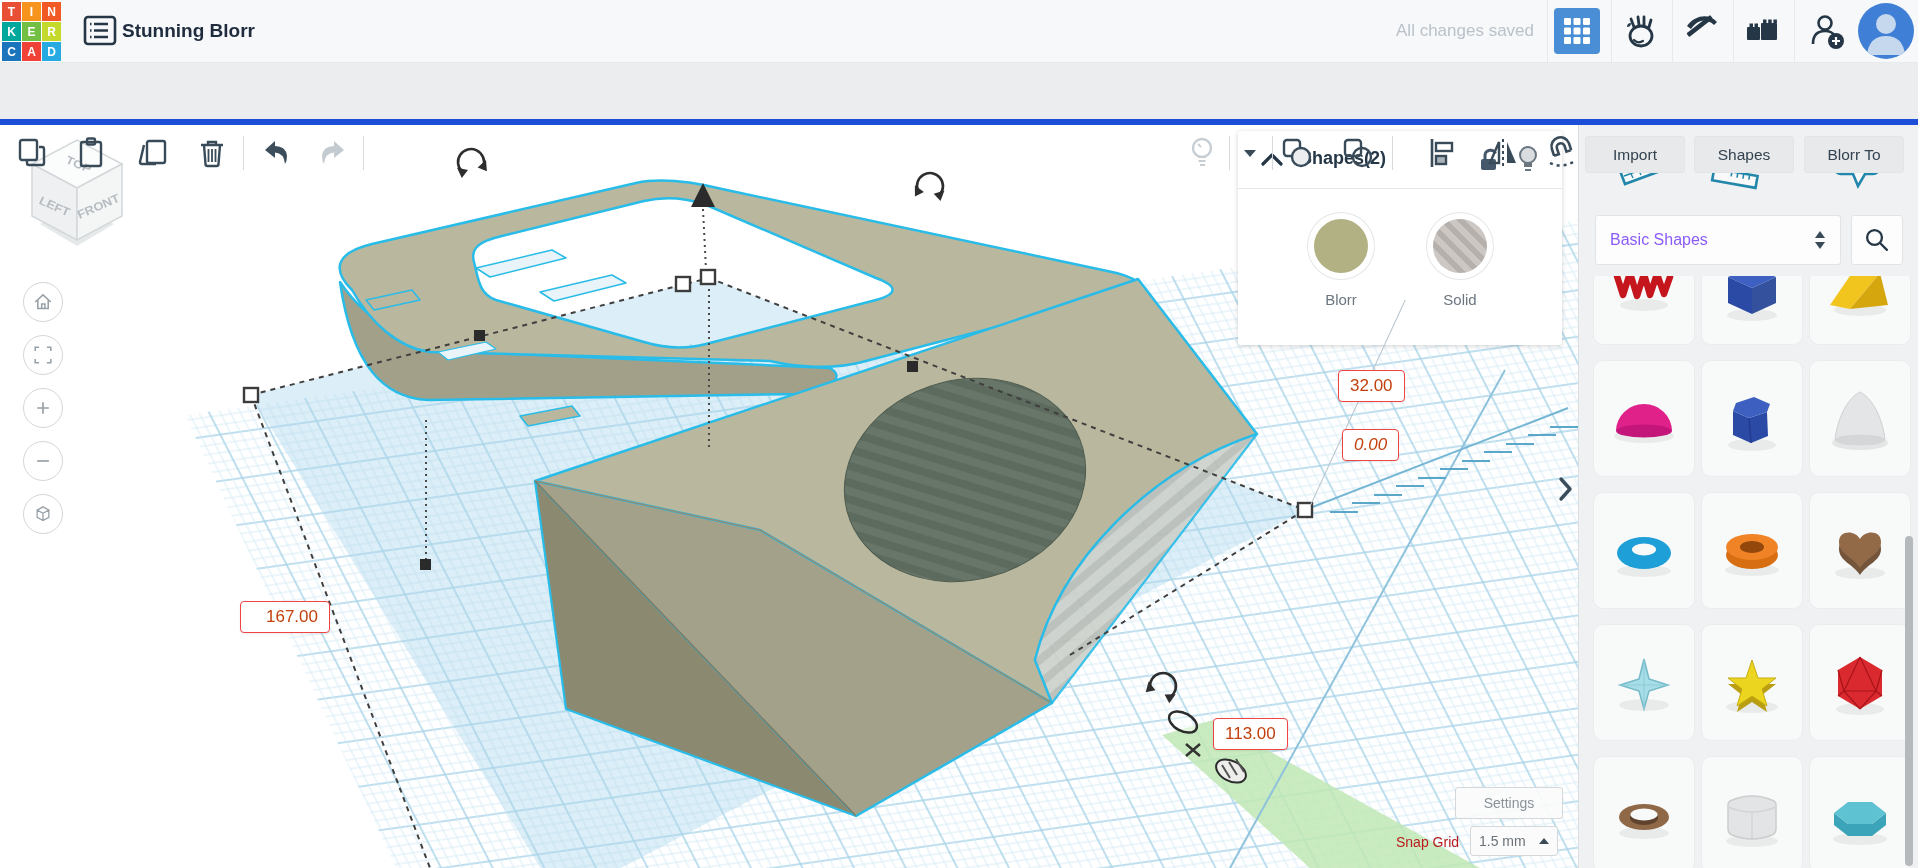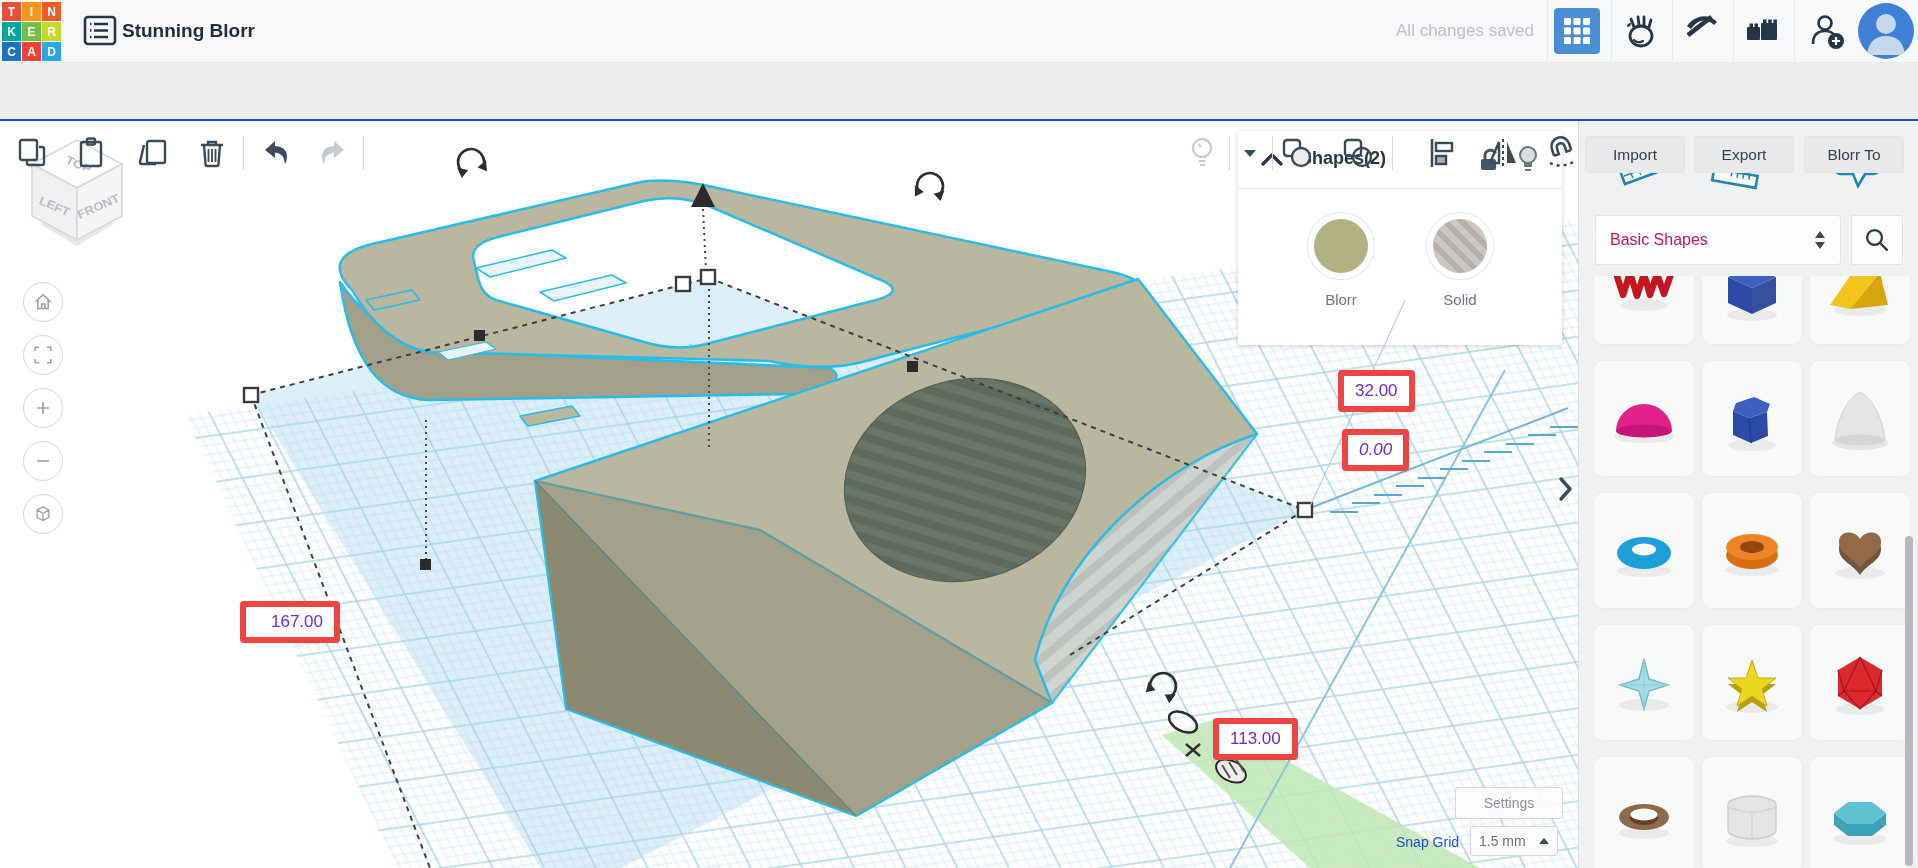--- a/index.html
+++ b/index.html
@@ -17,53 +17,53 @@
   .logo span:nth-child(7){background:#1b75bc}.logo span:nth-child(8){background:#ef4136}
   .logo span:nth-child(9){background:#27aae1}
   .doctitle{left:122px;top:0;height:62px;display:flex;align-items:center;font-size:19px;font-weight:600;color:#1f2c3d;}
   .savestatus{right:384px;top:0;height:62px;display:flex;align-items:center;font-size:17px;color:#b9c2ca;}
   .modesep{top:0;width:1px;height:62px;background:#e7eaec;}
   .bluebtn{left:1554px;top:8px;width:46px;height:46px;background:#4a8ed6;border-radius:4px;
            display:flex;align-items:center;justify-content:center;}
   .modeicon{top:9px;width:44px;height:44px;display:flex;align-items:center;justify-content:center;}
   .avatar{left:1858px;top:3px;width:56px;height:56px;border-radius:50%;background:#3f7fd6;overflow:hidden;}
   
-  .toolbar{left:0;top:62px;width:1918px;height:57px;background:#ebedee;border-bottom:2px solid #1d4ed8;z-index:40;}
+  .toolbar{left:0;top:62px;width:1918px;height:57px;background:#ebedee;border-bottom:6px solid #1d4ed8;z-index:40;}
   .tbtn{top:71px;width:40px;height:40px;display:flex;align-items:center;justify-content:center;}
   .tsep{top:74px;width:1px;height:34px;background:#d6dadc;}
   .panelbtn{top:74px;width:100px;height:37px;background:#e7e9eb;border-radius:3px;border:1px solid #e2e5e7;
             display:flex;align-items:center;justify-content:center;font-size:15.5px;color:#33424f;box-sizing:border-box;cursor:pointer;}
   
-  .dim{background:#fff;border:6px solid #ef4444;border-radius:4px;padding:5px 11px;font-size:17px;color:#6d28d9;
+  .dim{background:#fff;border:1px solid #ef4444;border-radius:4px;padding:5px 11px;font-size:17px;color:#c2410c;
        z-index:40;box-shadow:0 1px 2px rgba(0,0,0,.08);}
   .leader{left:1310px;top:505px;width:226px;height:0;border-top:1.5px solid #b9c6ce;
           transform:rotate(-65.2deg);transform-origin:0 0;z-index:25;}
   .navbtn{left:23px;width:40px;height:40px;border-radius:50%;background:#fff;border:1px solid #d3d7da;
           box-sizing:border-box;display:flex;align-items:center;justify-content:center;z-index:5;}
   .settingsbtn{left:1455px;top:787px;width:106px;height:30px;background:rgba(251,251,251,.92);border:1px solid #d5d8da;
                border-radius:3px;display:flex;align-items:center;justify-content:center;font-size:14px;color:#8a9298;z-index:15;}
-  .snaplabel{left:1396px;top:834px;font-size:14px;color:#1d4ed8;z-index:15;}
+  .snaplabel{left:1396px;top:834px;font-size:14px;color:#b91c1c;z-index:15;}
   .snapdrop{left:1470px;top:826px;width:88px;height:30px;background:#fbfbfb;border:1px solid #d5d8da;border-radius:3px;
             display:flex;align-items:center;justify-content:space-between;padding:0 8px;box-sizing:border-box;
             font-size:14px;color:#6a7278;z-index:15;}
   
   .shpanel{left:1238px;top:131px;width:324px;height:214px;background:#fff;border-radius:3px;z-index:10;
            box-shadow:0 1px 5px rgba(0,0,0,.18);}
   .shhead{position:absolute;left:0;top:0;width:100%;height:58px;border-bottom:1px solid #e4e7e9;box-sizing:border-box;}
   .shtitle{position:absolute;left:62px;top:17px;font-size:18px;font-weight:700;color:#253746;}
   .swatch{position:absolute;width:54px;height:54px;border-radius:50%;}
   .sw-solid{left:76px;top:88px;background:#b2b184;box-shadow:0 0 0 6px #fff,0 0 0 7px #e3e6e8,0 2px 6px rgba(0,0,0,.12);}
   .sw-hole{left:195px;top:88px;background:repeating-linear-gradient(45deg,#ccc7c3 0 6px,#b5b0ac 6px 12px);
            box-shadow:0 0 0 6px #fff,0 0 0 7px #e3e6e8,0 2px 6px rgba(0,0,0,.12);}
   .swlabel{position:absolute;top:160px;width:60px;text-align:center;font-size:15px;color:#6a7680;}
   
   .sidebar{left:1578px;top:62px;width:340px;height:806px;background:#f0f1f3;border-left:1px solid #dbdee0;z-index:30;}
   .sideicon{position:absolute;top:76px;}
   .shapeselect{position:absolute;left:16px;top:153px;width:246px;height:50px;background:#fdfdfd;border:1px solid #e1e4e6;
-               border-radius:3px;box-sizing:border-box;display:flex;align-items:center;font-size:16px;color:#be185d;padding-left:14px;}
+               border-radius:3px;box-sizing:border-box;display:flex;align-items:center;font-size:16px;color:#8b5cf6;padding-left:14px;}
   .searchbtn{position:absolute;left:272px;top:153px;width:52px;height:50px;background:#fdfdfd;border:1px solid #e1e4e6;
              border-radius:3px;box-sizing:border-box;display:flex;align-items:center;justify-content:center;}
   .gallery{position:absolute;left:0;top:214px;width:340px;height:592px;overflow:hidden;}
   .tile{position:absolute;width:102px;height:117px;background:#f8f9f9;border:1px solid #ececee;border-radius:10px;
         box-sizing:border-box;display:flex;align-items:center;justify-content:center;}
   .scrollbar{position:absolute;left:326px;top:474px;width:8px;height:330px;background:#b6b9bb;border-radius:4px;}
   .chev{left:1556px;top:474px;z-index:6;}
 </style>
 </head>
 <body>
@@ -409,21 +409,21 @@
     </div>
     <div class="abs tbtn" style="left:1542px;">
       <svg width="40" height="40" viewBox="0 0 40 40">
         <g transform="rotate(-18 20 18)">
           <path d="M11,20 V13 a9,9 0 0 1 18,0 V20 M11,20 h5 V14 a4,4 0 0 1 8,0 V20 h5" fill="none" stroke="#394b59" stroke-width="2.6"></path>
         </g>
         <path d="M8,30 Q20,36 33,28" fill="none" stroke="#394b59" stroke-width="2.4" stroke-dasharray="3,4"></path>
         </svg>
     </div>
     <div class="abs panelbtn" style="left:1585px;">Import</div>
-    <div class="abs panelbtn" style="left:1694px;">Export</div>
+    <div class="abs panelbtn" style="left:1694px;">Shapes</div>
     <div class="abs panelbtn" style="left:1804px;">Blorr To</div>
   </div>
 
   <div class="abs sidebar">
     <div class="sideicon" style="left:30px;">
       <svg width="58" height="56" viewBox="0 0 58 56">
         <polygon points="4,14 38,4 54,32 16,46" fill="rgba(255,255,255,0.6)" stroke="#2287ab" stroke-width="2.6"></polygon>
         <path d="M11,12 L24,40 M18,10 L32,37 M25,8 L40,35 M32,6 L47,33 M8,22 L43,11 M12,30 L47,18 M15,38 L51,25" stroke="#2287ab" stroke-width="1.4"></path>
         </svg>
     </div>

